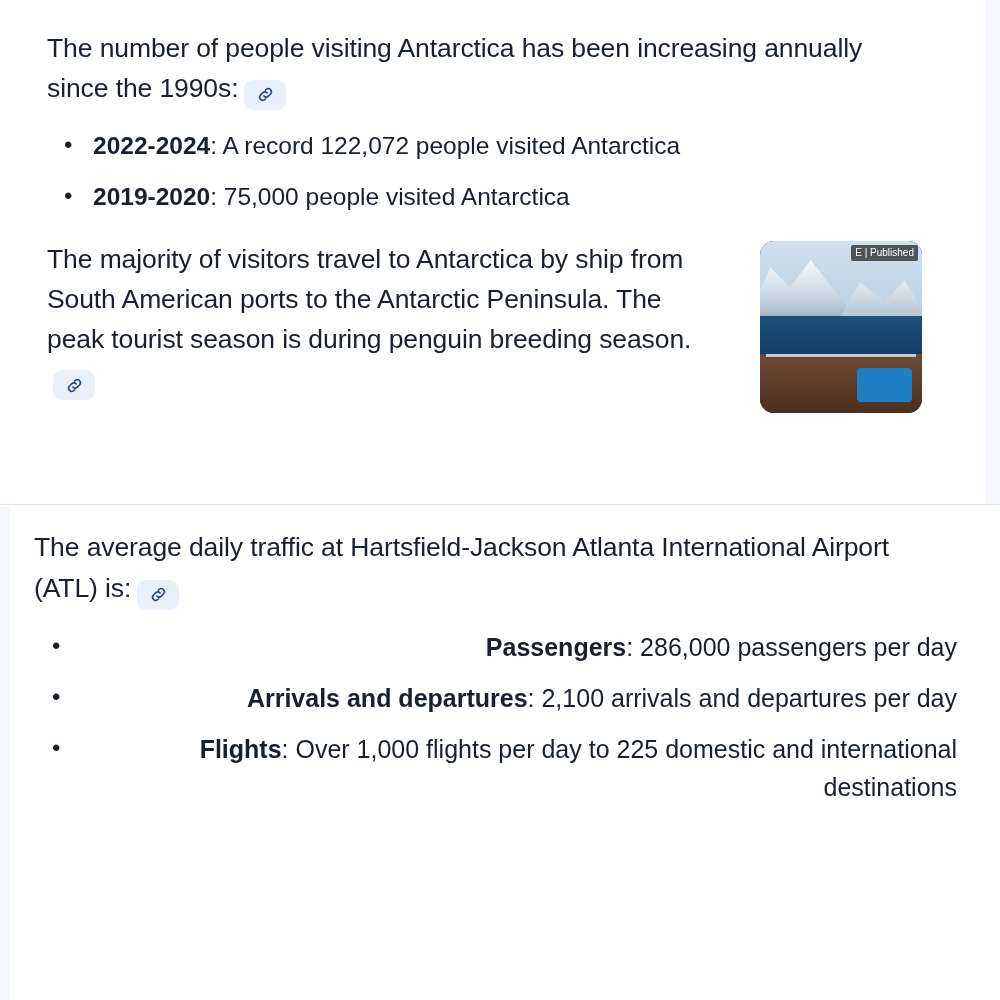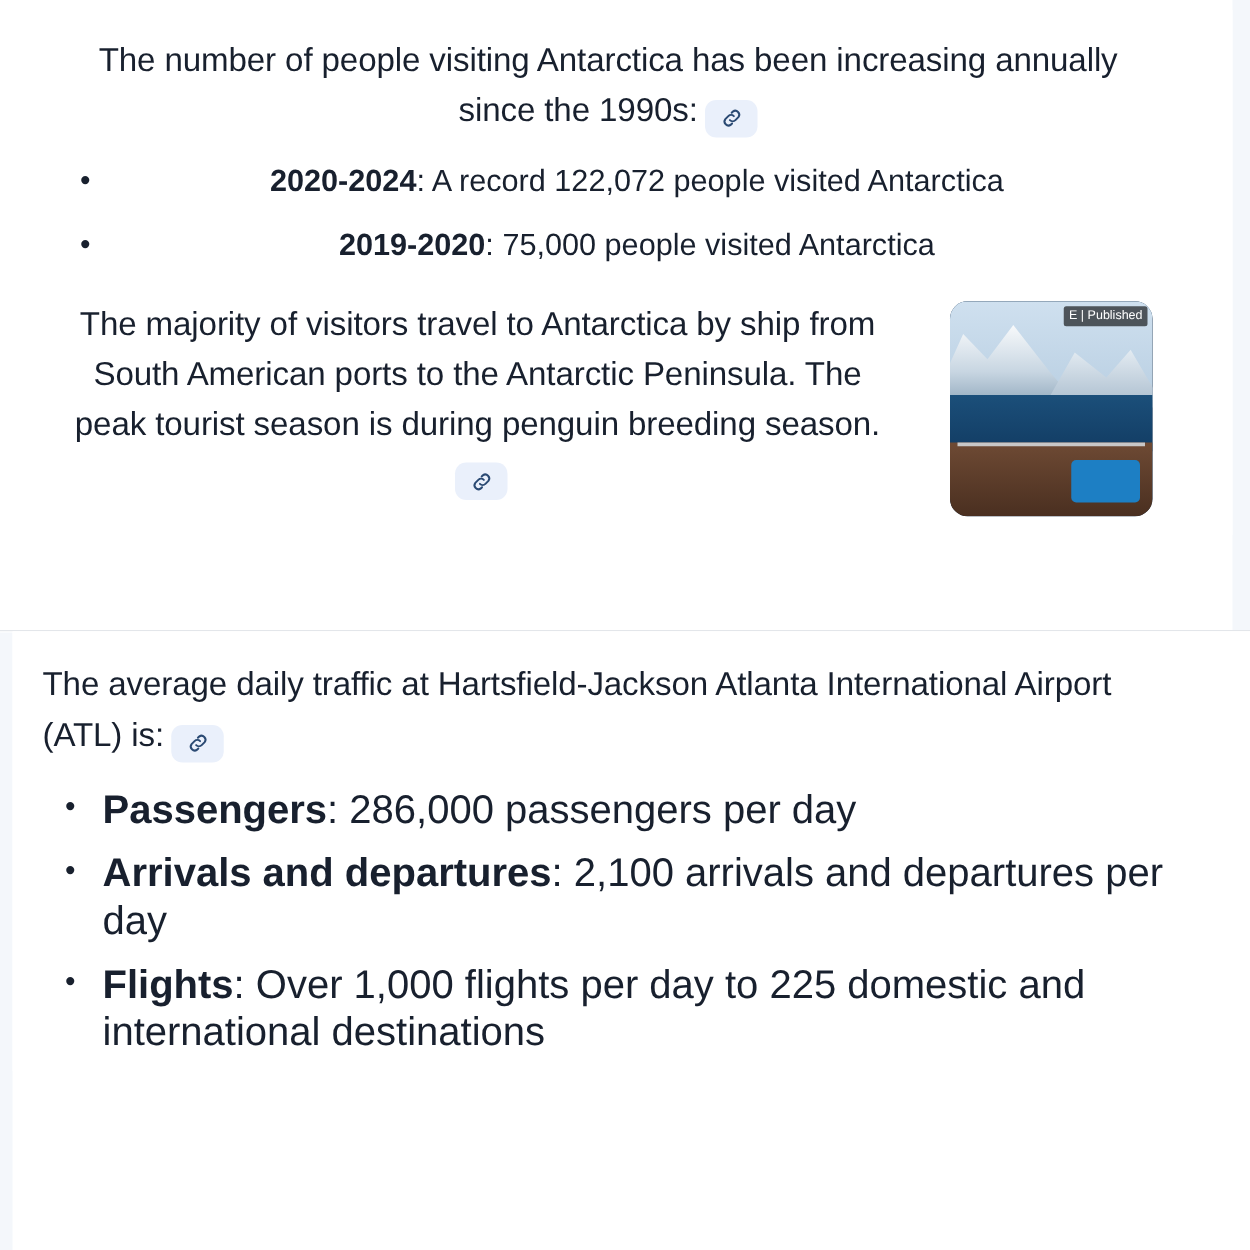--- a/index.html
+++ b/index.html
@@ -27,21 +27,20 @@
     left: 0;
     top: 8px;
     width: 986px;
     background: #ffffff;
     padding: 20px 0 28px 0;
     box-sizing: border-box;
   }
   .card-antarctica .inner {
     padding-left: 47px;
     padding-right: 60px;
-    text-align: center;
   }
 
   .para {
     font-size: 26.5px;
     line-height: 40px;
     color: #18202e;
     letter-spacing: -0.1px;
     margin: 0;
   }
 
@@ -173,24 +172,25 @@
     background: #ffffff;
     padding: 22px 0 0 0;
     box-sizing: border-box;
   }
   .card-atl .inner {
     padding-left: 24px;
     padding-right: 43px;
   }
   .card-atl .para { font-size: 26.5px; line-height: 41px; }
   .card-atl ul.bullets li {
-    font-size: 32px;
+    font-size: 25px;
     line-height: 38px;
     padding-left: 48px;
     margin-bottom: 13px;
+    text-align: right;
   }
   .card-atl ul.bullets li::before { left: 18px; }
   .spacer-para { margin-top: 26px; }
 </style>
 </head>
 <body>
 
 <div class="page">
 
   <div class="right-strip"></div>
@@ -202,21 +202,21 @@
       <p class="para">
         <span>The number of people visiting Antarctica has been increasing annually since the 1990s:</span><span class="link-chip">
             <svg width="19" height="19" viewBox="0 0 24 24" fill="none" stroke="#2b4a73" stroke-width="2" stroke-linecap="round">
               <path d="M10 14a4 4 0 0 0 5.6 0l3-3a4 4 0 0 0-5.6-5.6l-1.2 1.2"></path>
               <path d="M14 10a4 4 0 0 0-5.6 0l-3 3A4 4 0 0 0 11 18.6l1.2-1.2"></path>
             </svg>
           </span>
       </p>
 
       <ul class="bullets">
-        <li><span class="lead">2020-2024</span><span>: A record 122,072 people visited Antarctica</span></li>
+        <li><span class="lead">2022-2024</span><span>: A record 122,072 people visited Antarctica</span></li>
         <li><span class="lead">2019-2020</span><span>: 75,000 people visited Antarctica</span></li>
       </ul>
 
       <div class="flow-block">
         <div class="thumb">
           <div class="sky"></div>
           <div class="mtn1"></div>
           <div class="mtn2"></div>
           <div class="sea"></div>
           <div class="deck"></div>

